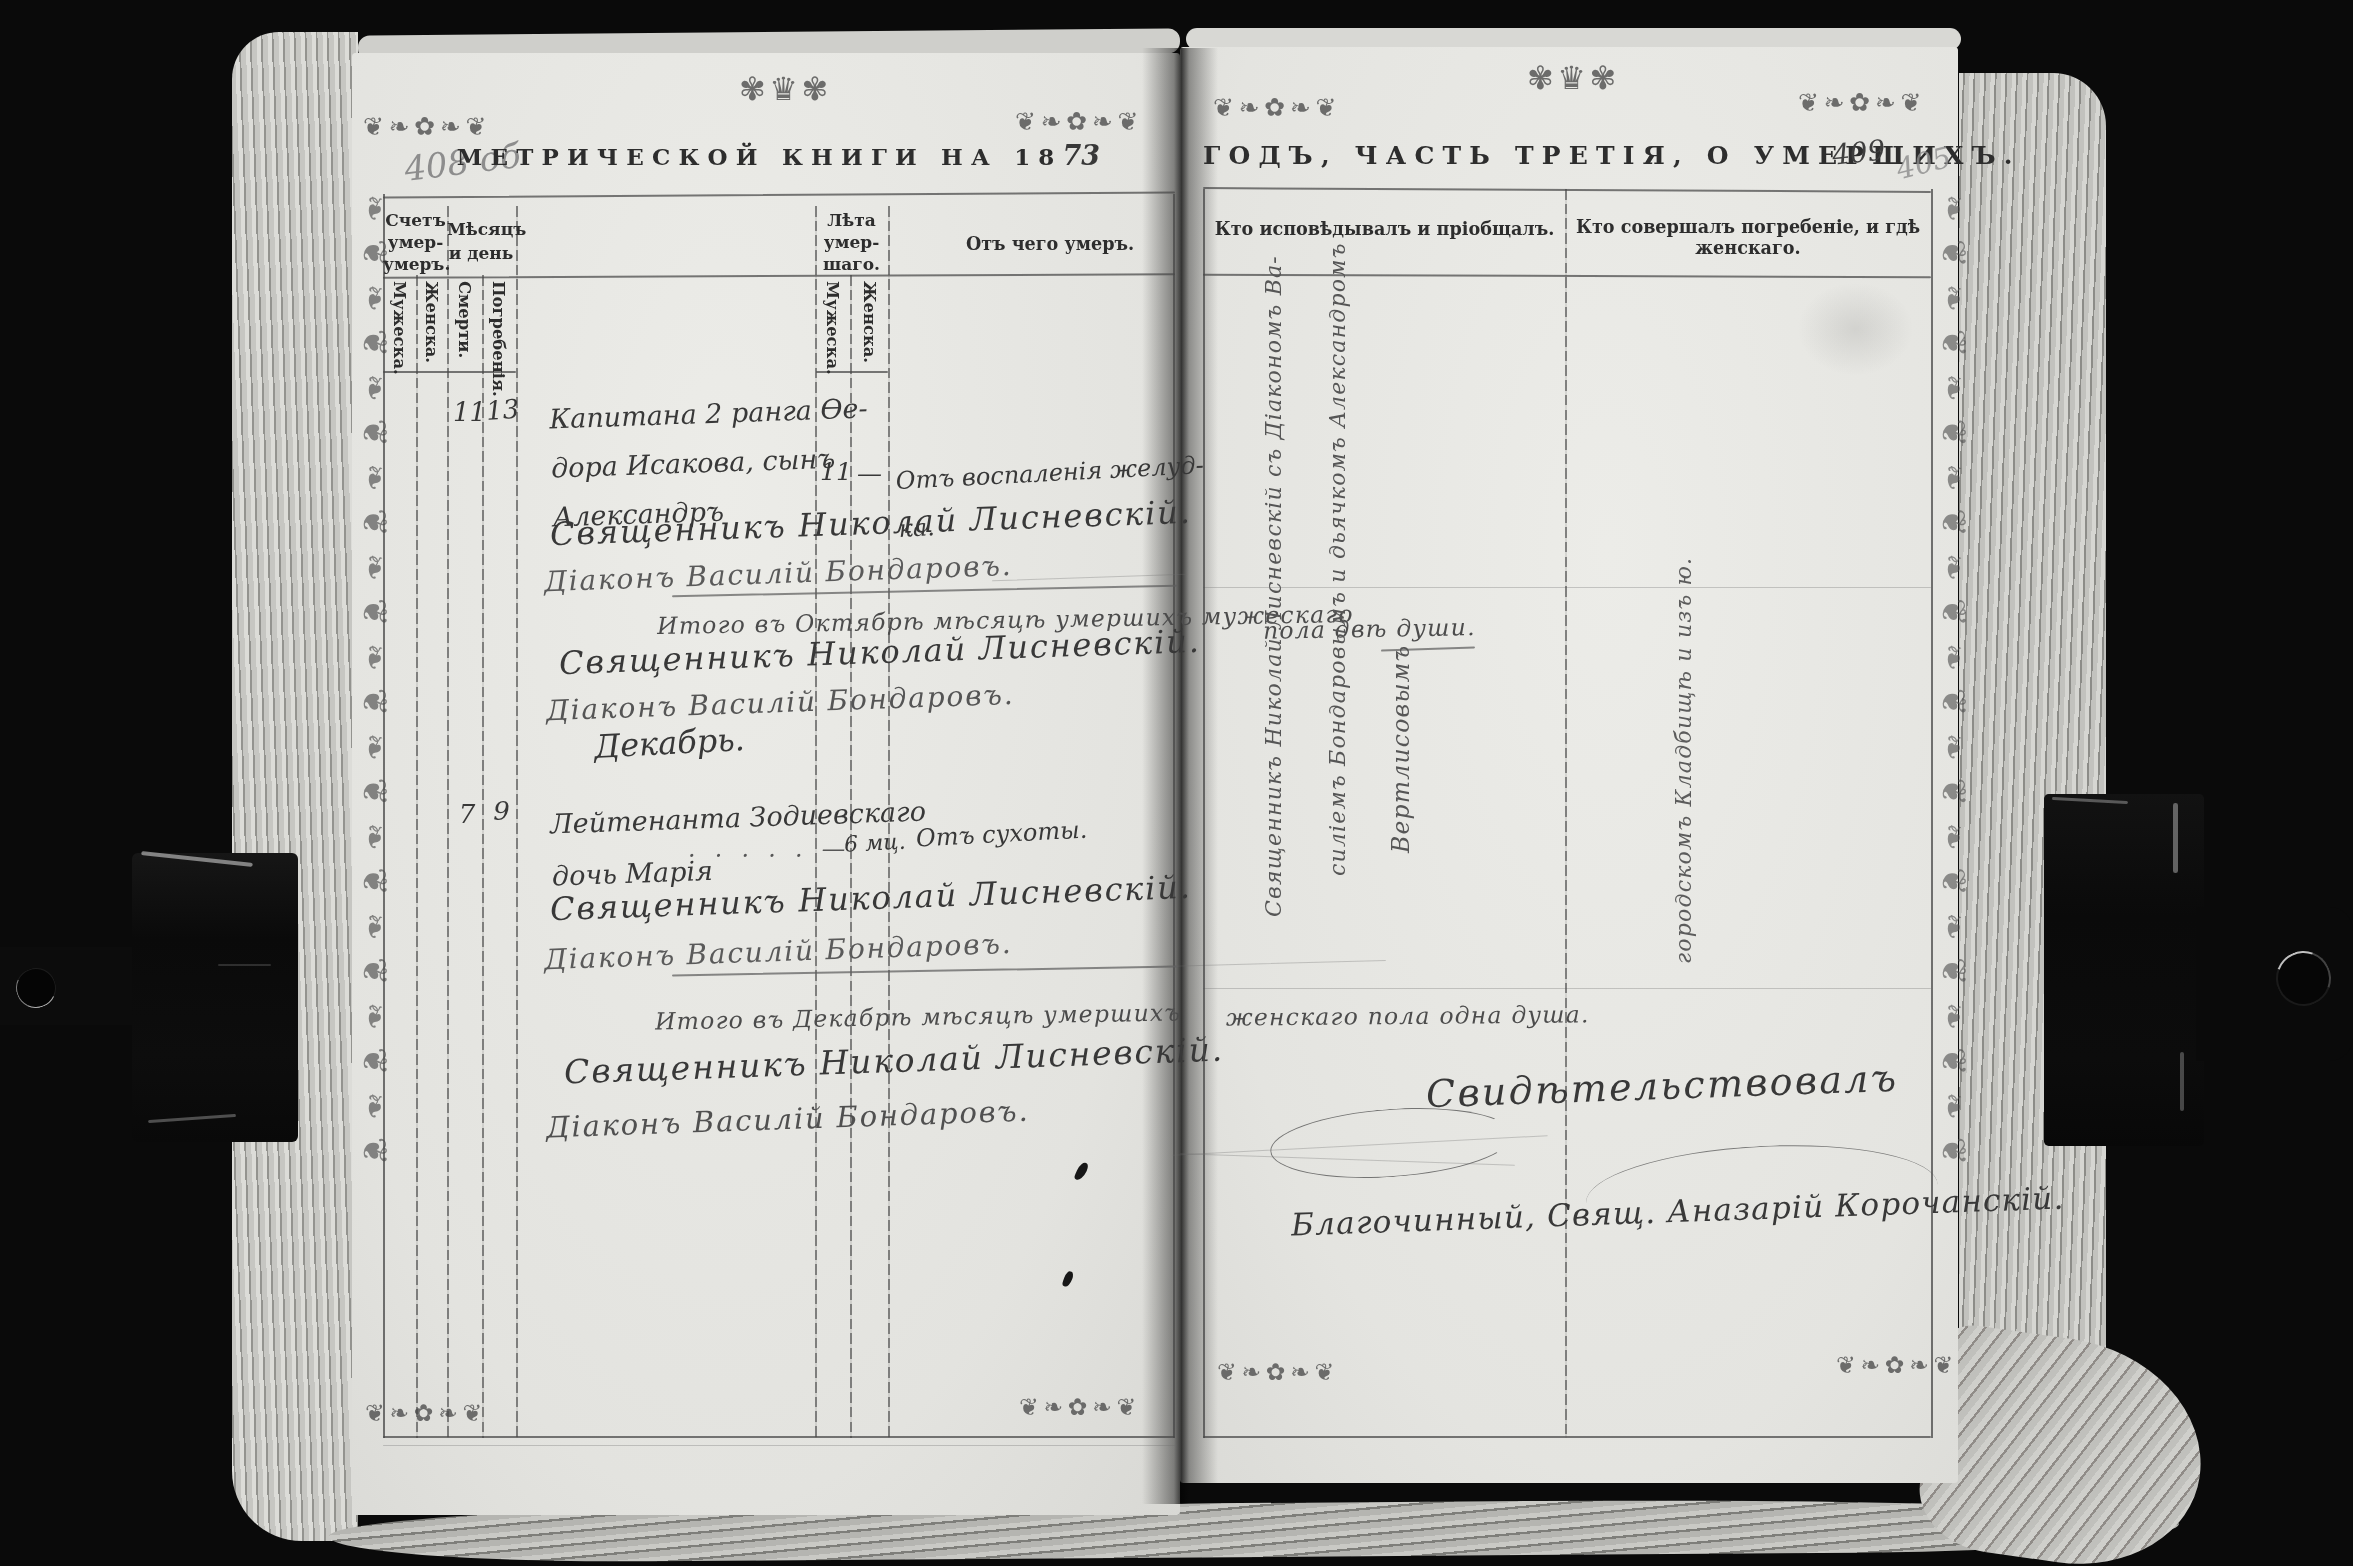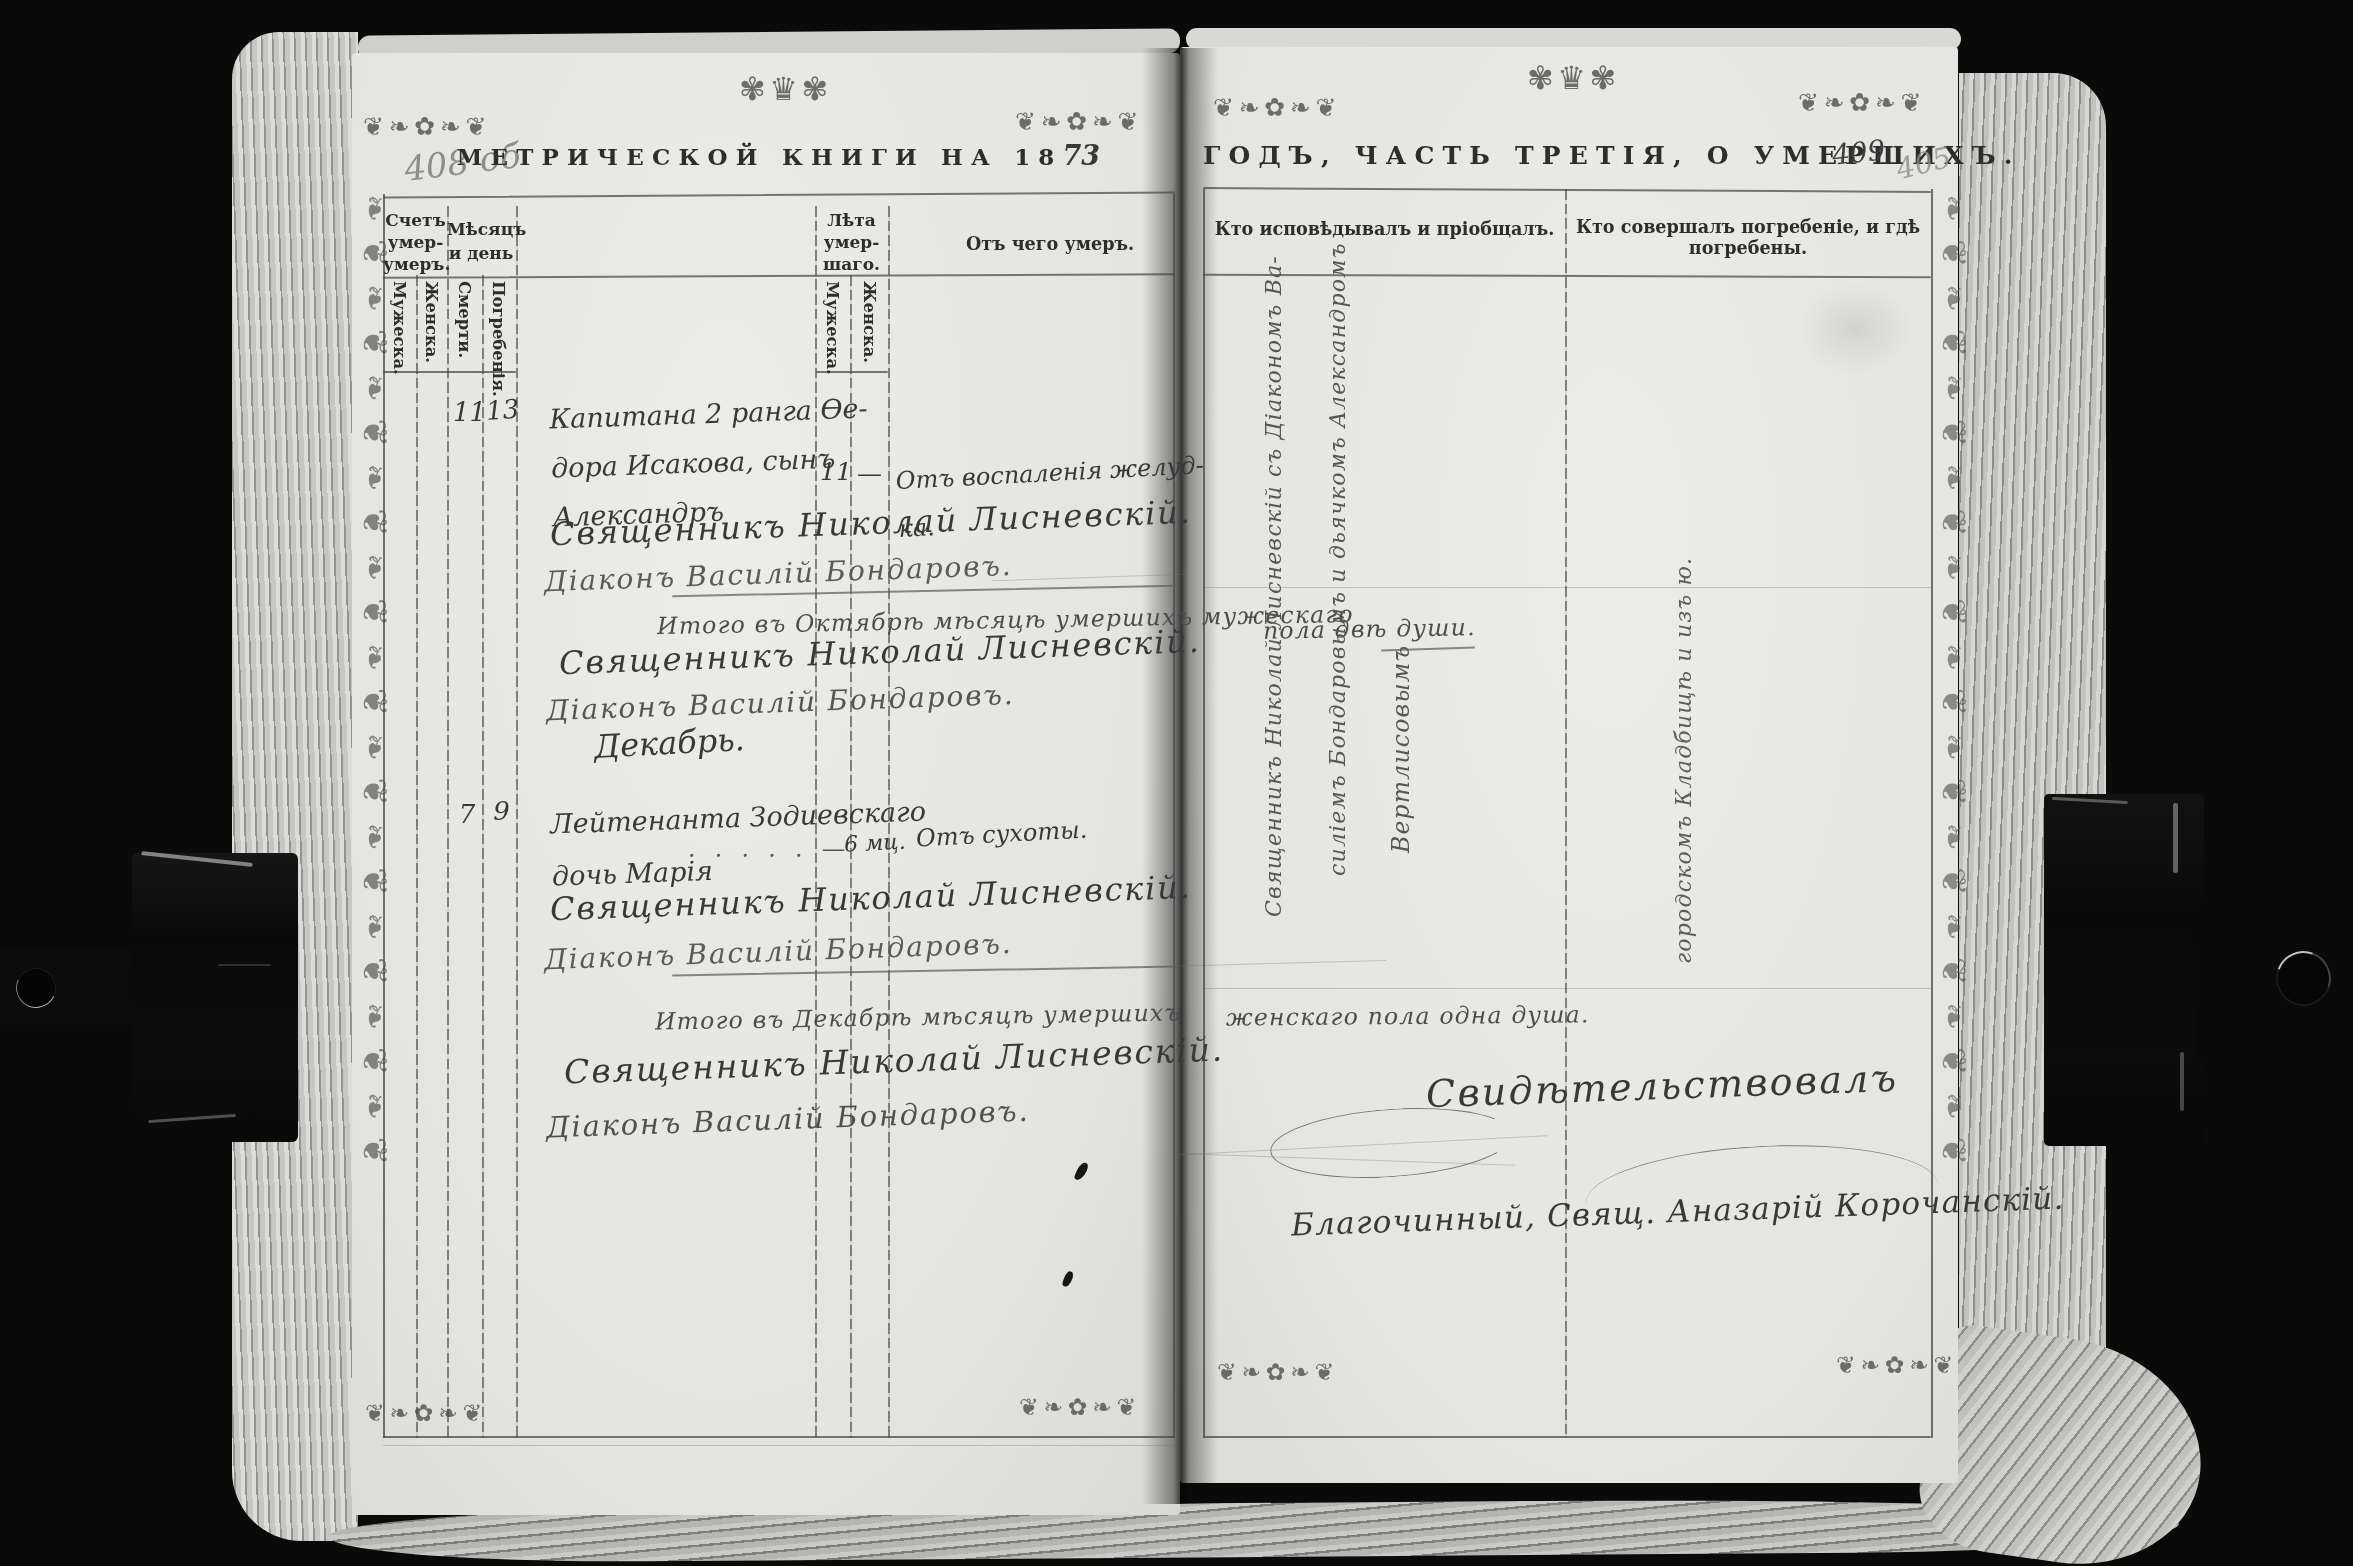--- a/index.html
+++ b/index.html
@@ -152,21 +152,21 @@
   <div class="hline" style="left:1203px;top:189px;width:728px;transform:rotate(0.3deg);"></div>
   <div class="hline" style="left:1203px;top:275px;width:728px;transform:rotate(0.2deg);"></div>
   <div class="hline faint" style="left:1203px;top:587px;width:728px;"></div>
   <div class="hline faint" style="left:1203px;top:988px;width:728px;"></div>
   <div class="hline" style="left:1203px;top:1436px;width:728px;"></div>
   <div class="vline solid" style="left:1203px;top:189px;height:1249px;"></div>
   <div class="vline" style="left:1565px;top:189px;height:1249px;"></div>
   <div class="vline solid" style="left:1931px;top:189px;height:1249px;"></div>
 
   <div class="abs printed center" style="left:1214px;top:218px;width:341px;font-size:17.6px;">Кто исповѣдывалъ и пріобщалъ.</div>
-  <div class="abs printed center" style="left:1574px;top:216px;width:348px;font-size:17.6px;">Кто совершалъ погребеніе, и гдѣ погребены.</div>
+  <div class="abs printed center" style="left:1574px;top:216px;width:348px;font-size:17.6px;">Кто совершалъ погребеніе, и гдѣ женскаго.</div>
 
   <div class="abs hw vtext" style="left:1261px;top:917px;font-size:22px;letter-spacing:1.2px;color:#565656;">Священникъ Николай Лисневскій съ Діакономъ Ва-</div>
   <div class="abs hw vtext" style="left:1325px;top:876px;font-size:22px;letter-spacing:1.2px;color:#565656;">силіемъ Бондаровымъ и дьячкомъ Александромъ</div>
   <div class="abs hw vtext" style="left:1387px;top:853px;font-size:23.5px;letter-spacing:1.2px;color:#565656;">Вертлисовымъ</div>
   <div class="abs hw vtext" style="left:1671px;top:964px;font-size:22px;letter-spacing:1.2px;color:#5c5c5c;">городскомъ Кладбищѣ и изъ ю.</div>
 
   <div class="abs" style="left:1270px;top:1109px;width:241px;height:66px;border:1.8px solid rgba(78,78,78,.75);border-radius:50%;transform:rotate(-4deg);border-right-color:transparent;"></div>
   <div class="hline faint" style="left:1172px;top:1145px;width:376px;transform:rotate(-3deg);"></div>
   <div class="hline faint" style="left:1180px;top:1159px;width:335px;transform:rotate(2deg);"></div>
   <div class="abs" style="left:1586px;top:1146px;width:352px;height:94px;border-top:1.8px solid rgba(78,78,78,.7);border-radius:50%;transform:rotate(-3deg);"></div>

